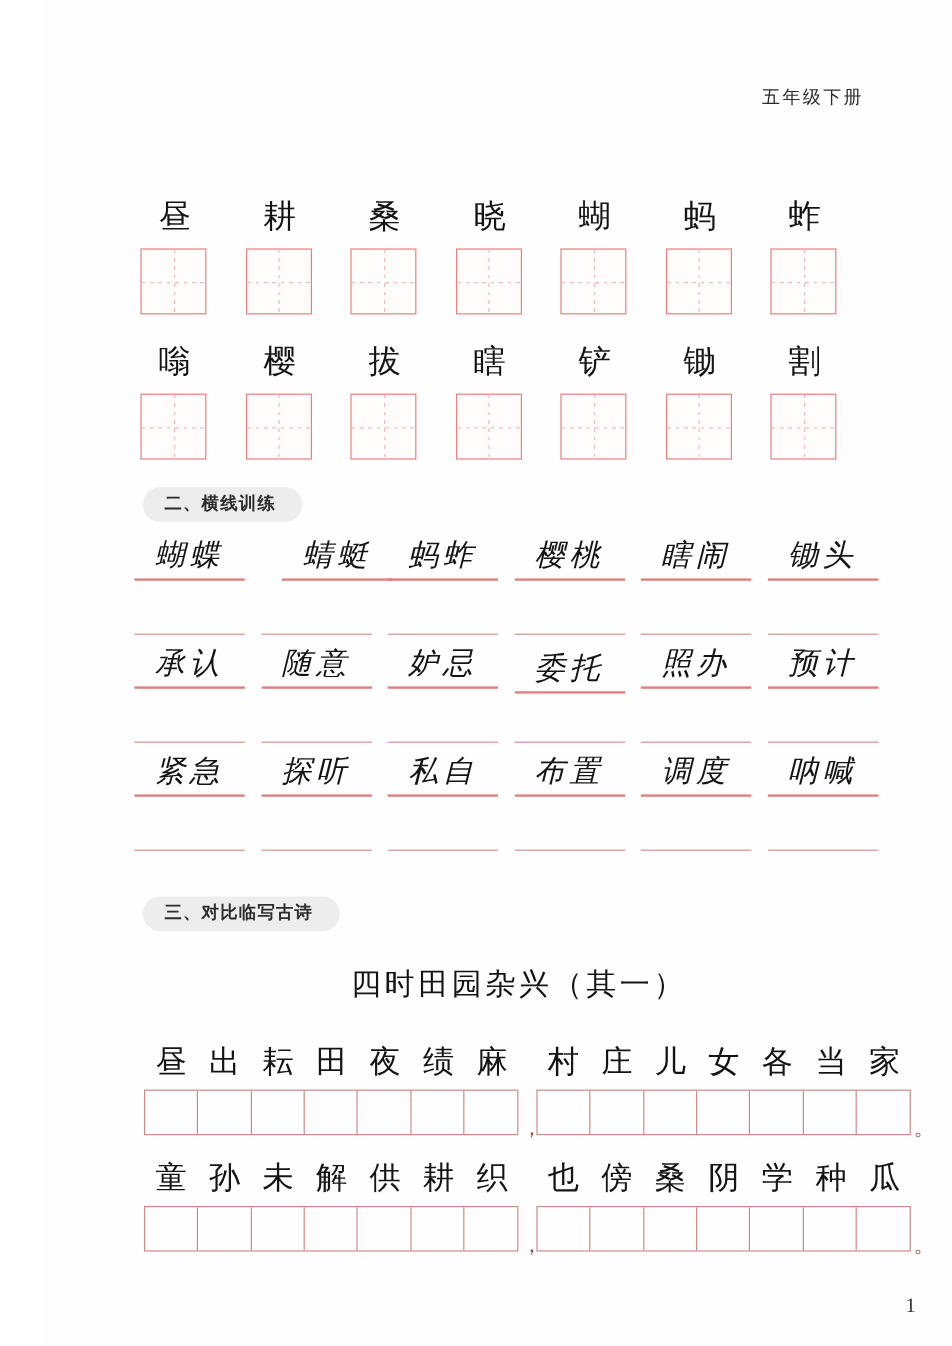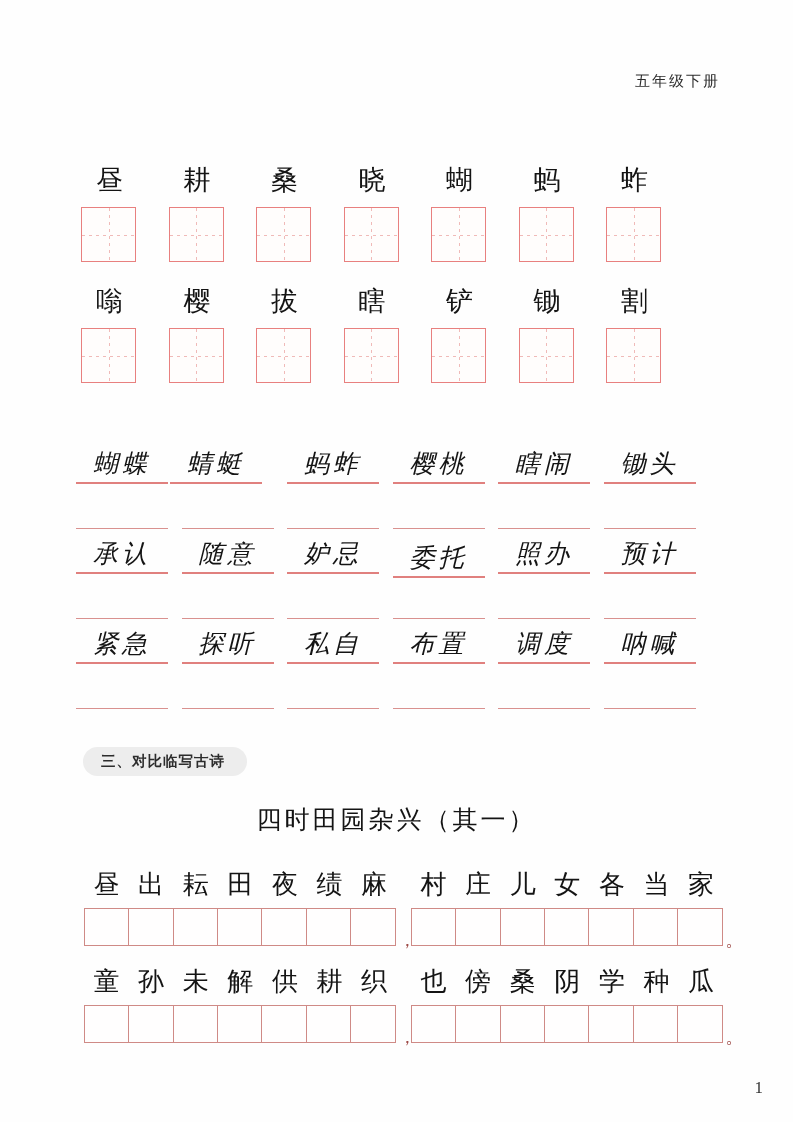--- a/index.html
+++ b/index.html
@@ -12,20 +12,21 @@
     height: 1122px;
     position: relative;
     font-family: "Liberation Sans", sans-serif;
     overflow: hidden;
   }
 
   .page {
     position: absolute;
     inset: 0;
     background: #fefefe;
+    margin-left: 36px;
   }
 
   
   .grade-label {
     position: absolute;
     top: 72px;
     right: 73px;
     font-family: "Liberation Serif", serif;
     font-size: 15px;
     color: #2b2b2b;
@@ -268,29 +269,30 @@
         <div class="tzg" style="left: 81px;"></div>
         <div class="tzg" style="left: 168.5px;"></div>
         <div class="tzg" style="left: 256px;"></div>
         <div class="tzg" style="left: 343.5px;"></div>
         <div class="tzg" style="left: 431px;"></div>
         <div class="tzg" style="left: 518.5px;"></div>
         <div class="tzg" style="left: 606px;"></div>
       </div>
   </div>
 
+  <div class="section-head" id="sec2">二、横线训练</div>
 
   <div class="word-section">
       <div class="word-row">
         <div class="word-item" style="left: 76px; top: 0px;">
           <div class="word-text">蝴蝶</div>
           <div class="word-line"></div>
         </div>
         <div class="blank-line" style="left: 76px; top: 82px;"></div>
-        <div class="word-item" style="left: 170px; top: 0px;">
+        <div class="word-item" style="left: 199px; top: 0px;">
           <div class="word-text">蜻蜓</div>
           <div class="word-line"></div>
         </div>
         <div class="blank-line" style="left: 181.5px; top: 82px;"></div>
         <div class="word-item" style="left: 287px; top: 0px;">
           <div class="word-text">蚂蚱</div>
           <div class="word-line"></div>
         </div>
         <div class="blank-line" style="left: 287px; top: 82px;"></div>
         <div class="word-item" style="left: 392.5px; top: 0px;">

